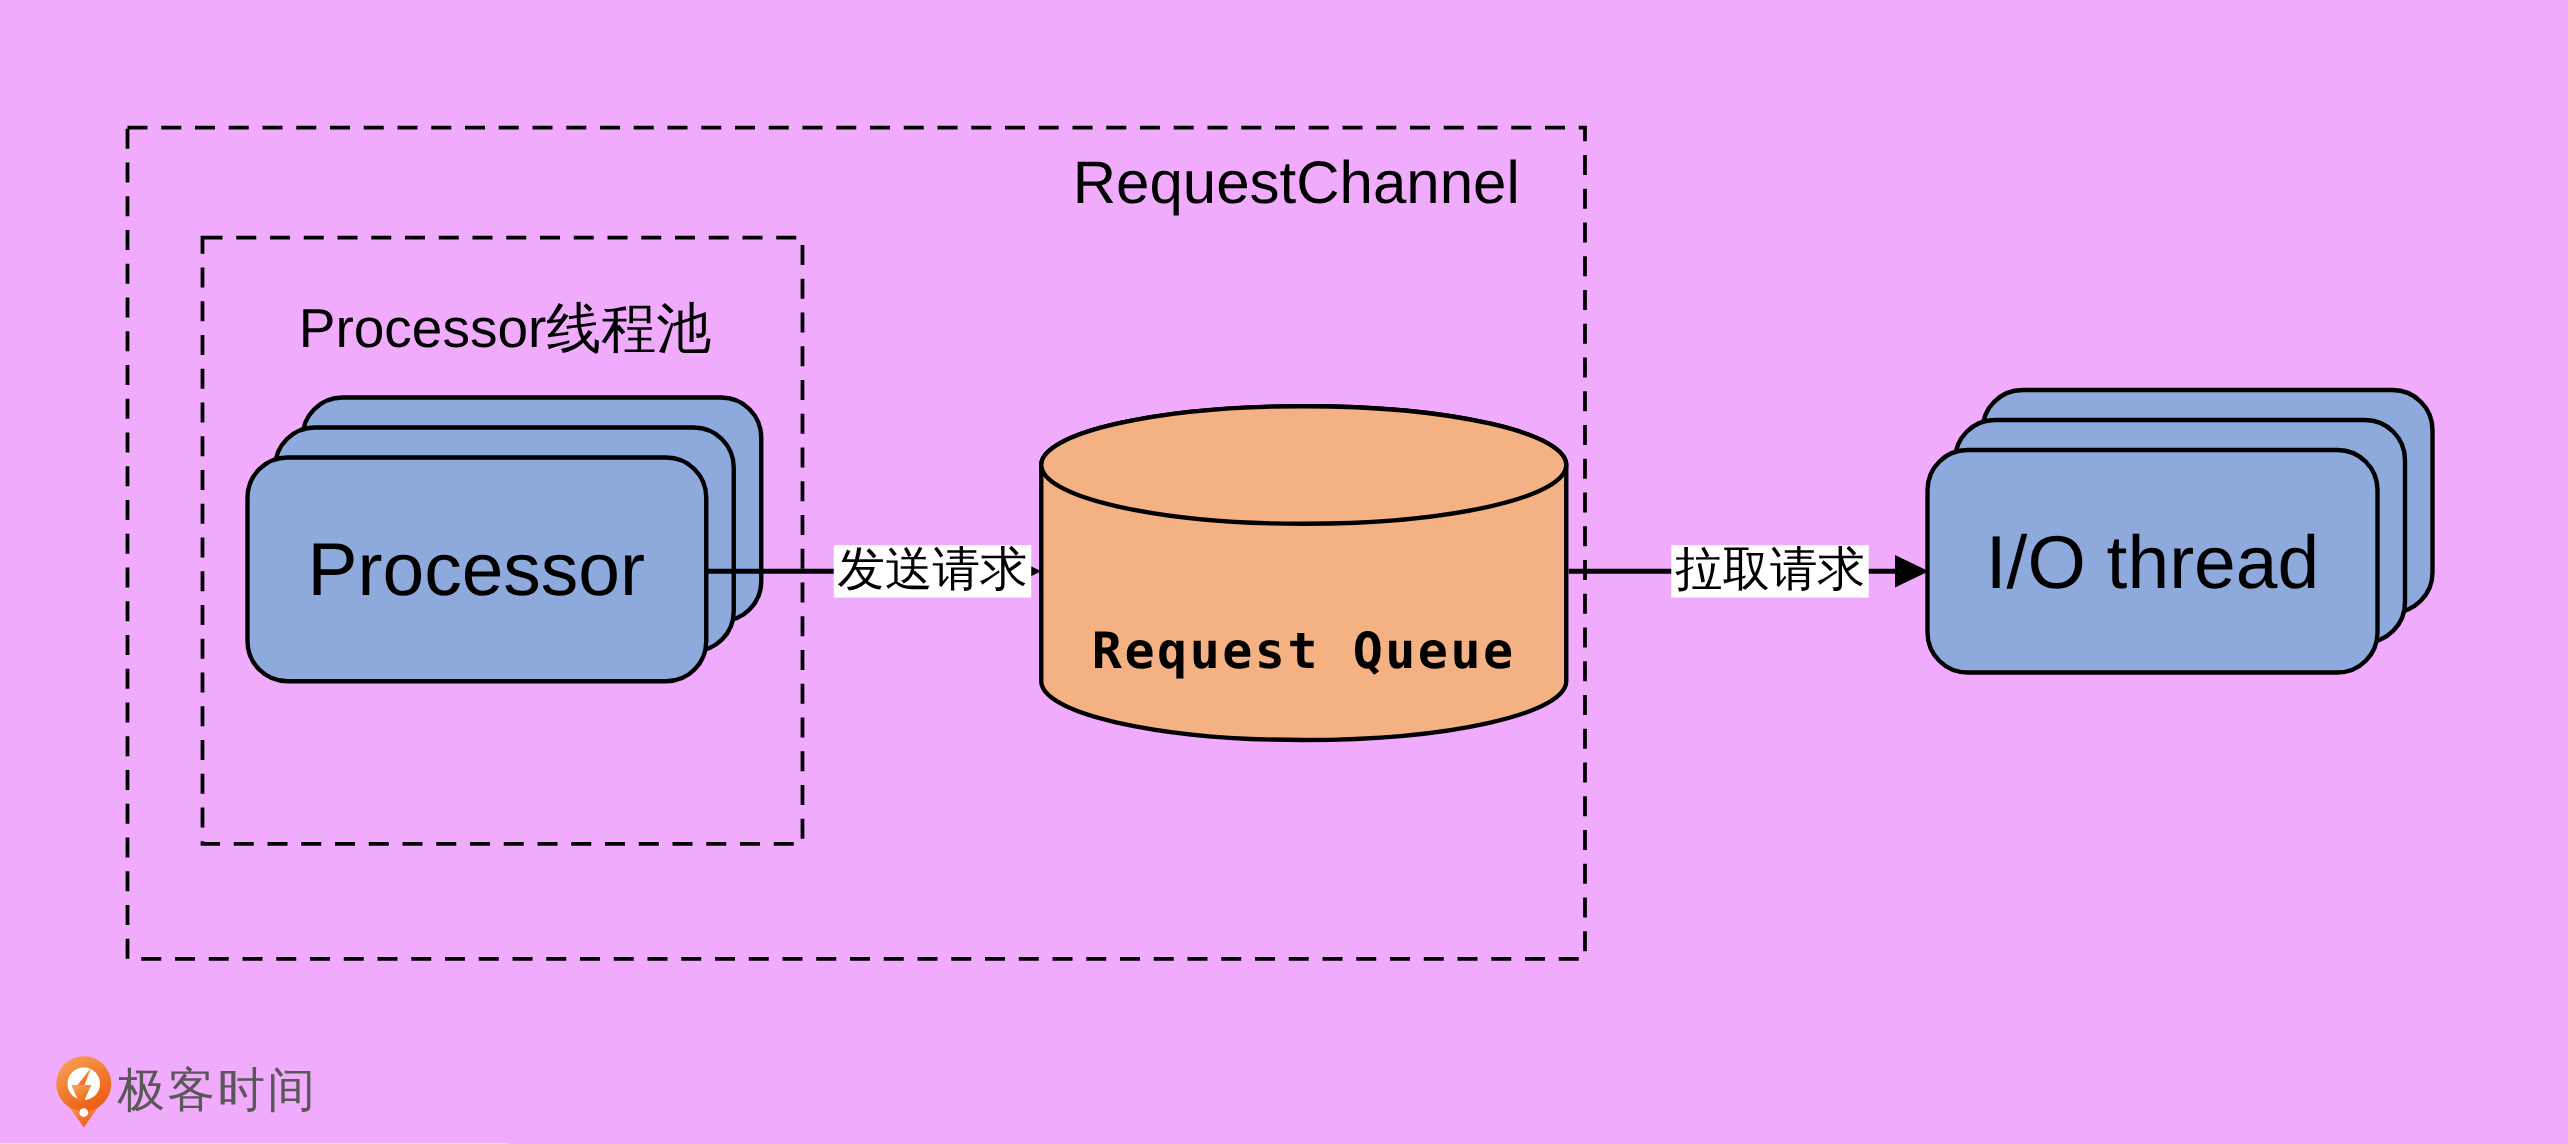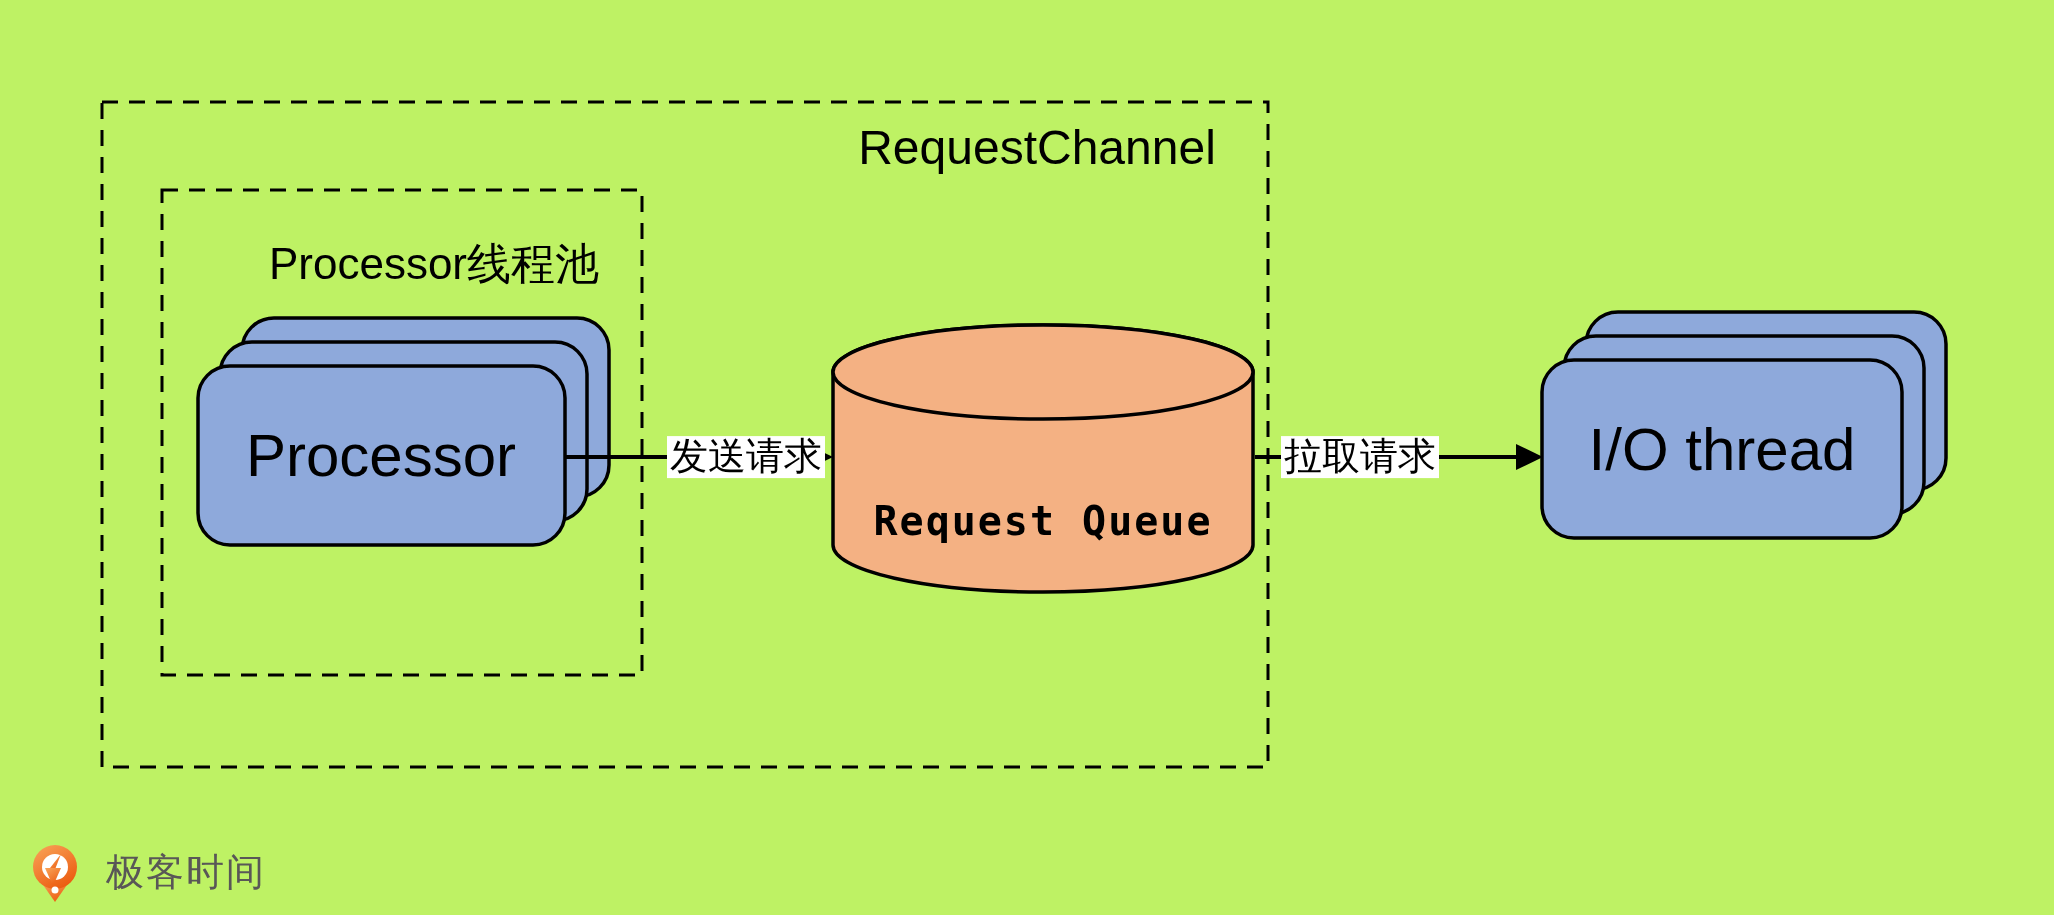--- a/index.html
+++ b/index.html
@@ -2,21 +2,21 @@
 <html><head>
 <meta charset="utf-8">
 <style>
   * { box-sizing: border-box; }
   html, body { margin: 0; padding: 0; background: #ffffff; }
   body { font-family: "Liberation Sans", "DejaVu Sans", sans-serif; }
   #stage {
     position: relative;
     width: 2054px;
     height: 915px;
-    background: #bef264;
+    background: #f0abfc;
     overflow: hidden;
   }
   #shapes { position: absolute; left: 0; top: 0; }
   .label {
     position: absolute;
     transform: translate(-50%, -50%);
     white-space: nowrap;
     color: #000000;
     line-height: 1.1;
   }
@@ -25,25 +25,25 @@
   .card-text  { font-size: 60px; }
   .arrow-text { font-size: 38px; background: #ffffff; padding: 0 3px; }
   .queue-text {
     font-family: "DejaVu Sans Mono", "Liberation Mono", monospace;
     font-weight: bold;
     font-size: 40px;
     letter-spacing: 2px;
   }
   #brand {
     position: absolute;
-    left: 28px;
+    left: 40px;
     top: 840px;
     display: flex;
     align-items: center;
-    gap: 24px;
+    gap: 0;
   }
   #brand-name {
     font-size: 38px;
     font-weight: 500;
     color: #595757;
     letter-spacing: 2px;
   }
 </style>
 </head>
 <body>
@@ -69,29 +69,29 @@
     <line x1="1255" y1="457" x2="1522" y2="457" stroke="#000000" stroke-width="4"></line>
     <polygon points="1516,444 1516,470 1543,457" fill="#000000"></polygon>
 
     <rect x="1586" y="312" width="360" height="178" rx="32" stroke="#000000" stroke-width="3.5" fill="#8EA9DB"></rect>
     <rect x="1564" y="336" width="360" height="178" rx="32" stroke="#000000" stroke-width="3.5" fill="#8EA9DB"></rect>
     <rect x="1542" y="360" width="360" height="178" rx="32" stroke="#000000" stroke-width="3.5" fill="#8EA9DB"></rect>
   </svg>
 
   <div class="label title-lg" style="left:1037px; top:148px;">RequestChannel</div>
 
-  <div class="label title-md" style="left:404px; top:264px;margin-left:30px;">Processor线程池</div>
+  <div class="label title-md" style="left:404px; top:264px;">Processor线程池</div>
 
   <div class="label card-text" style="left:381px; top:456px;">Processor</div>
 
   <div class="label arrow-text" style="left:746px; top:457px;">发送请求</div>
 
   <div class="label queue-text" style="left:1043px; top:500px;margin-top:21px;">Request Queue</div>
 
-  <div class="label arrow-text" style="left:1360px; top:457px;">拉取请求</div>
+  <div class="label arrow-text" style="left:1416px; top:457px;">拉取请求</div>
 
   <div class="label card-text" style="left:1722px; top:450px;">I/O thread</div>
 
   <div id="brand">
     <svg width="54" height="64" viewBox="0 0 54 64">
       <defs>
         <linearGradient id="brandGrad" x1="0" y1="0" x2="0.6" y2="1">
           <stop offset="0" stop-color="#F9A55A"></stop>
           <stop offset="1" stop-color="#EC5E12"></stop>
         </linearGradient>

